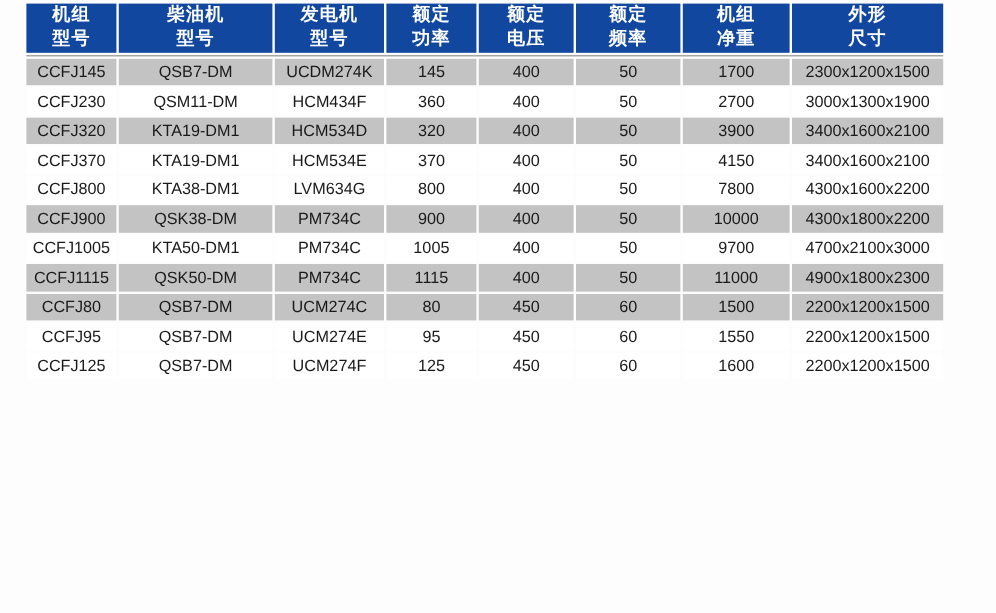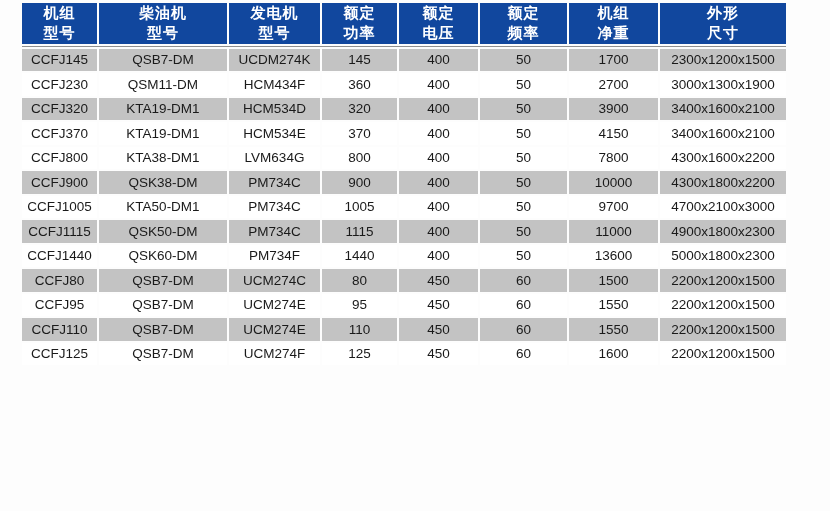--- a/index.html
+++ b/index.html
@@ -181,60 +181,40 @@
         <tr class="alt">
           <td>CCFJ1115</td>
           <td>QSK50-DM</td>
           <td>PM734C</td>
           <td>1115</td>
           <td>400</td>
           <td>50</td>
           <td>11000</td>
           <td>4900x1800x2300</td>
         </tr>
-        <tr>
-          <td>CCFJ1440</td>
-          <td>QSK60-DM</td>
-          <td>PM734F</td>
-          <td>1440</td>
-          <td>400</td>
-          <td>50</td>
-          <td>13600</td>
-          <td>5000x1800x2300</td>
-        </tr>
         <tr class="alt">
           <td>CCFJ80</td>
           <td>QSB7-DM</td>
           <td>UCM274C</td>
           <td>80</td>
           <td>450</td>
           <td>60</td>
           <td>1500</td>
           <td>2200x1200x1500</td>
         </tr>
         <tr>
           <td>CCFJ95</td>
           <td>QSB7-DM</td>
           <td>UCM274E</td>
           <td>95</td>
           <td>450</td>
           <td>60</td>
           <td>1550</td>
           <td>2200x1200x1500</td>
         </tr>
-        <tr class="alt">
-          <td>CCFJ110</td>
-          <td>QSB7-DM</td>
-          <td>UCM274E</td>
-          <td>110</td>
-          <td>450</td>
-          <td>60</td>
-          <td>1550</td>
-          <td>2200x1200x1500</td>
-        </tr>
         <tr>
           <td>CCFJ125</td>
           <td>QSB7-DM</td>
           <td>UCM274F</td>
           <td>125</td>
           <td>450</td>
           <td>60</td>
           <td>1600</td>
           <td>2200x1200x1500</td>
         </tr>

